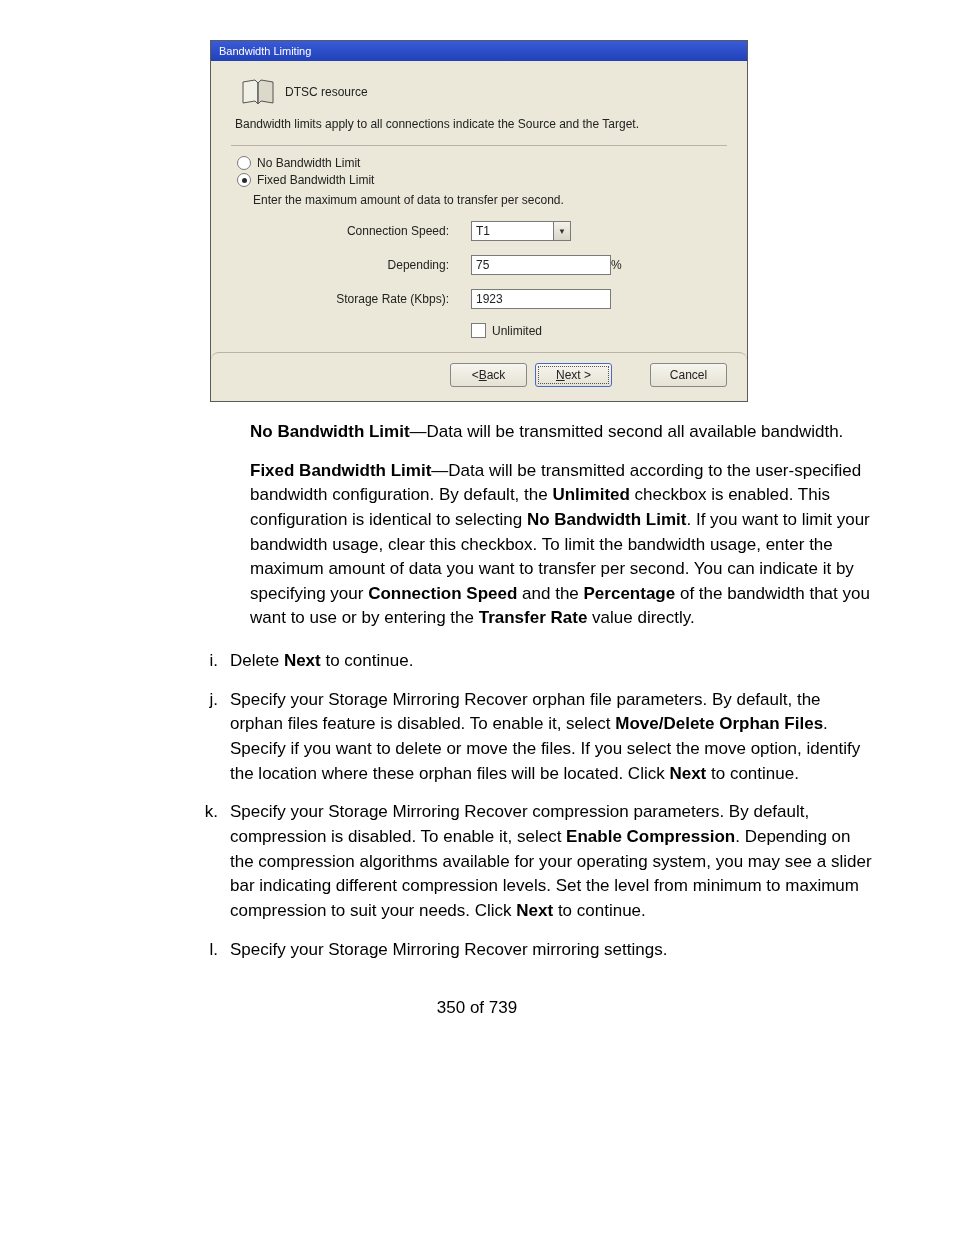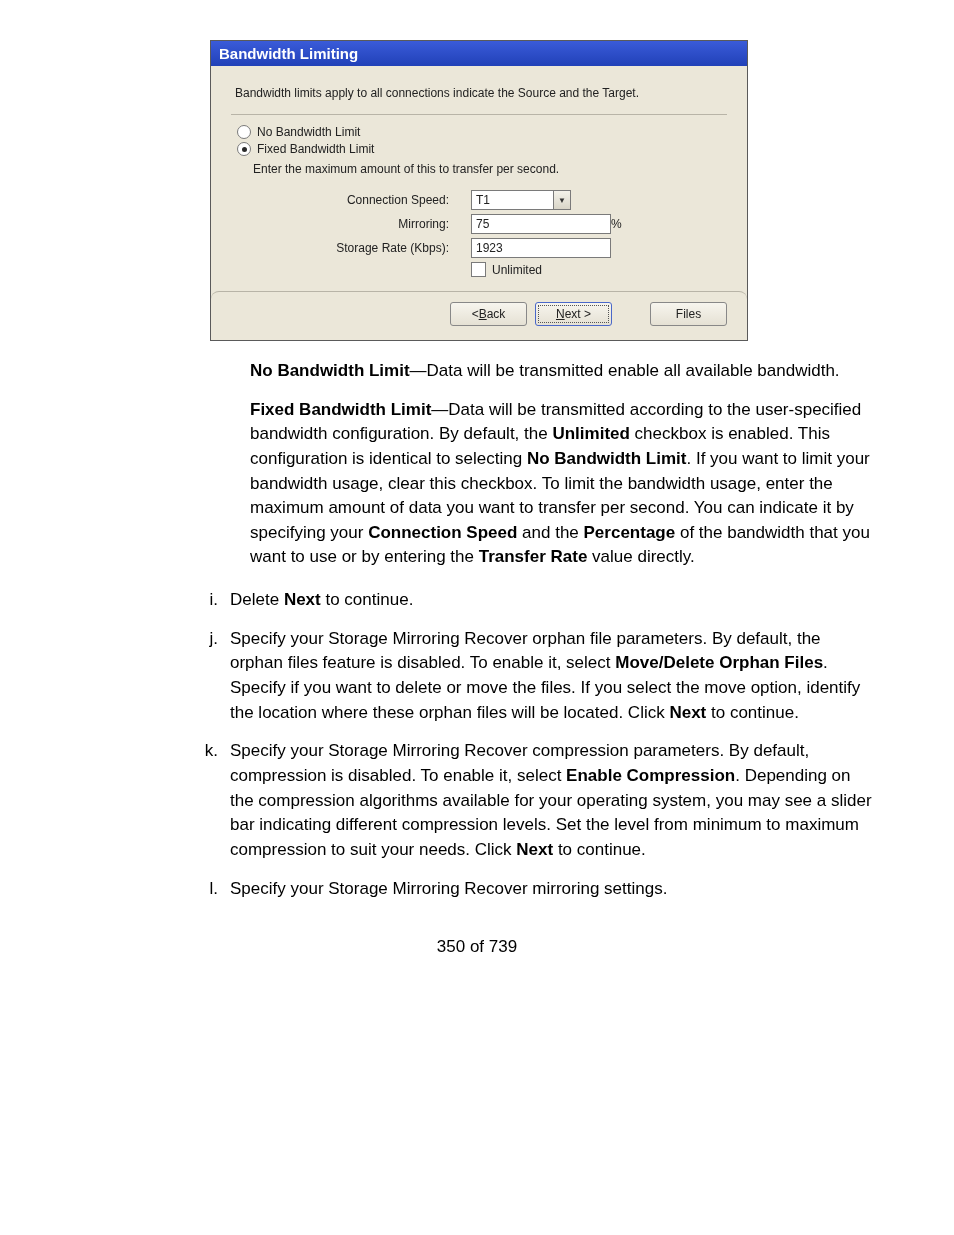--- a/index.html
+++ b/index.html
@@ -19,23 +19,23 @@
     margin-left: 130px;
     border: 1px solid #5a5a5a;
     background: #ebe7d9;
     font-family: Tahoma, sans-serif;
     font-size: 12px;
     color: #222;
   }
   .titlebar {
     background: linear-gradient(to bottom, #3a5bd9, #2141b8);
     color: #fff;
-    font-weight: bold;
+    font-weight: normal;
     padding: 4px 8px;
-    font-size: 15px;
+    font-size: 11px;
   }
   .content-panel {
     padding: 16px 20px 14px 20px;
   }
   .header-row {
     display: flex;
     align-items: center;
     gap: 10px;
     margin-left: 10px;
     margin-bottom: 10px;
@@ -65,21 +65,21 @@
   }
   .radio-dot {
     width: 5px; height: 5px; border-radius: 50%; background: #2a2a2a;
   }
   .subtext {
     margin: 6px 0 14px 22px;
   }
   .form-grid {
     display: grid;
     grid-template-columns: 200px 140px 30px;
-    row-gap: 4px;
+    row-gap: 14px;
     align-items: center;
     margin-left: 40px;
     margin-top: 12px;
   }
   .lbl {
     text-align: right;
     padding-right: 22px;
   }
   .field-box {
     border: 1px solid #7a7a7a;
@@ -195,46 +195,56 @@
 </head>
 <body>
 
 <div class="page">
 
   <div class="screenshot">
     <div class="titlebar">
       <span>Bandwidth Limiting</span>
     </div>
     <div class="content-panel">
+      <div class="header-row">
+        <span class="book-icon">
+          <svg viewBox="0 0 34 30" width="34" height="30">
+            <path d="M2 5 L14 3 L17 6 L17 27 L14 24 L2 26 Z" fill="#f0f0e6" stroke="#555" stroke-width="1"></path>
+            <path d="M32 5 L20 3 L17 6 L17 27 L20 24 L32 26 Z" fill="#dcd8ca" stroke="#555" stroke-width="1"></path>
+            <line x1="17" y1="6" x2="17" y2="27" stroke="#666" stroke-width="1"></line>
+          </svg>
+        </span>
+        <span>DTSC resource</span>
+      </div>
       <div class="desc">Bandwidth limits apply to all connections indicate the Source and the Target.</div>
       <hr class="sep">
 
       <div class="radio-row">
         <span class="radio-outer"></span>
         <span>No Bandwidth Limit</span>
       </div>
       <div class="radio-row">
         <span class="radio-outer">
             <span class="radio-dot"></span>
           </span>
         <span>Fixed Bandwidth Limit</span>
       </div>
-      <div class="subtext">Enter the maximum amount of this to transfer per second.</div>
+      <div class="subtext">Enter the maximum amount of data to transfer per second.</div>
 
       <div class="form-grid">
         <div class="lbl">Connection Speed:</div>
         <div>
           <div class="select-box">
             <div class="select-val">T1</div>
             <div class="select-btn">▼</div>
           </div>
         </div>
         <div></div>
 
-        <div class="lbl">Mirroring:</div>
+        <div class="lbl">Depending:</div>
         <div class="field-box field-right">
           <span>75</span>
         </div>
         <div>%</div>
 
         <div class="lbl">Storage Rate (Kbps):</div>
         <div class="field-box field-right">
           <span>1923</span>
         </div>
         <div></div>
@@ -247,28 +257,28 @@
       </div>
     </div>
     <div class="button-bar">
       <div class="win-btn">
         &lt; <span style="text-decoration:underline">B</span>ack
       </div>
       <div class="win-btn default">
         <span style="text-decoration:underline">N</span>ext &gt;
       </div>
       <div class="win-btn cancel-spacer">
-        <span>Files</span>
+        <span>Cancel</span>
       </div>
     </div>
   </div>
 
   <div class="doc-text">
     <p class="para">
-      <b>No Bandwidth Limit</b><span>—Data will be transmitted enable all available bandwidth.</span>
+      <b>No Bandwidth Limit</b><span>—Data will be transmitted second all available bandwidth.</span>
     </p>
     <p class="para">
       <b>Fixed Bandwidth Limit</b><span>—Data will be transmitted according to the user-specified bandwidth configuration. By default, the </span><b>Unlimited</b><span> checkbox is enabled. This configuration is identical to selecting </span><b>No Bandwidth Limit</b><span>. If you want to limit your bandwidth usage, clear this checkbox. To limit the bandwidth usage, enter the maximum amount of data you want to transfer per second. You can indicate it by specifying your </span><b>Connection Speed</b><span> and the </span><b>Percentage</b><span> of the bandwidth that you want to use or by entering the </span><b>Transfer Rate</b><span> value directly.</span>
     </p>
   </div>
 
   <ul class="list">
     <li>
       <span class="marker">i.</span>
       <span class="li-body"><span>Delete </span><b>Next</b><span> to continue.</span></span>

